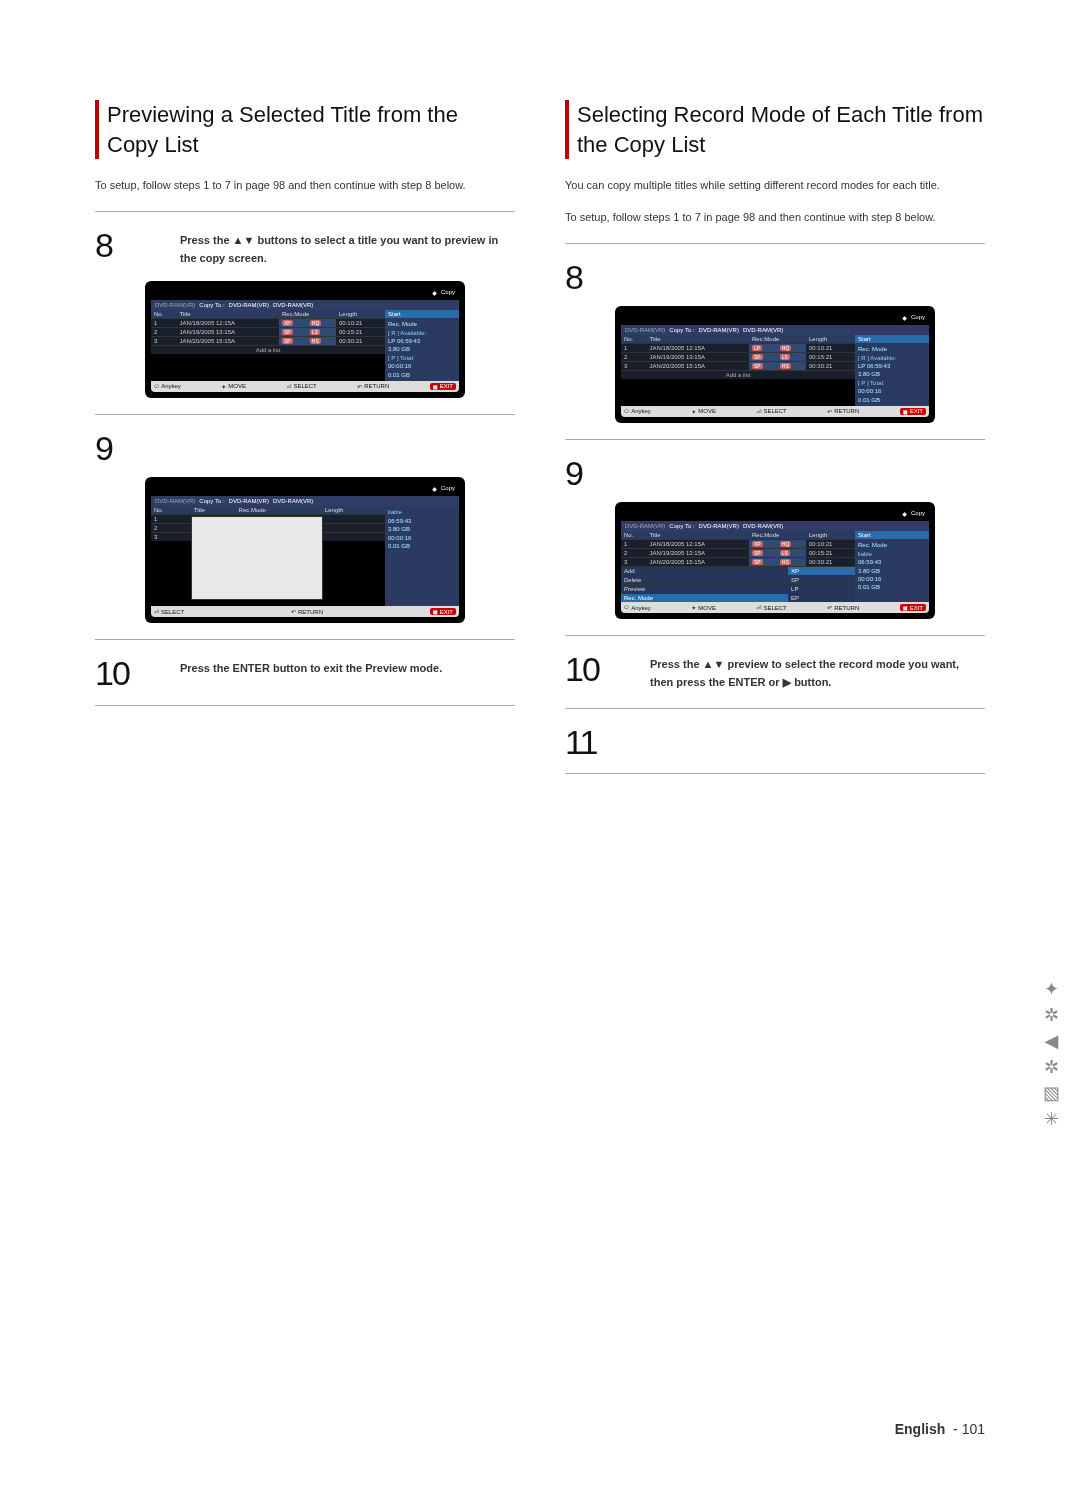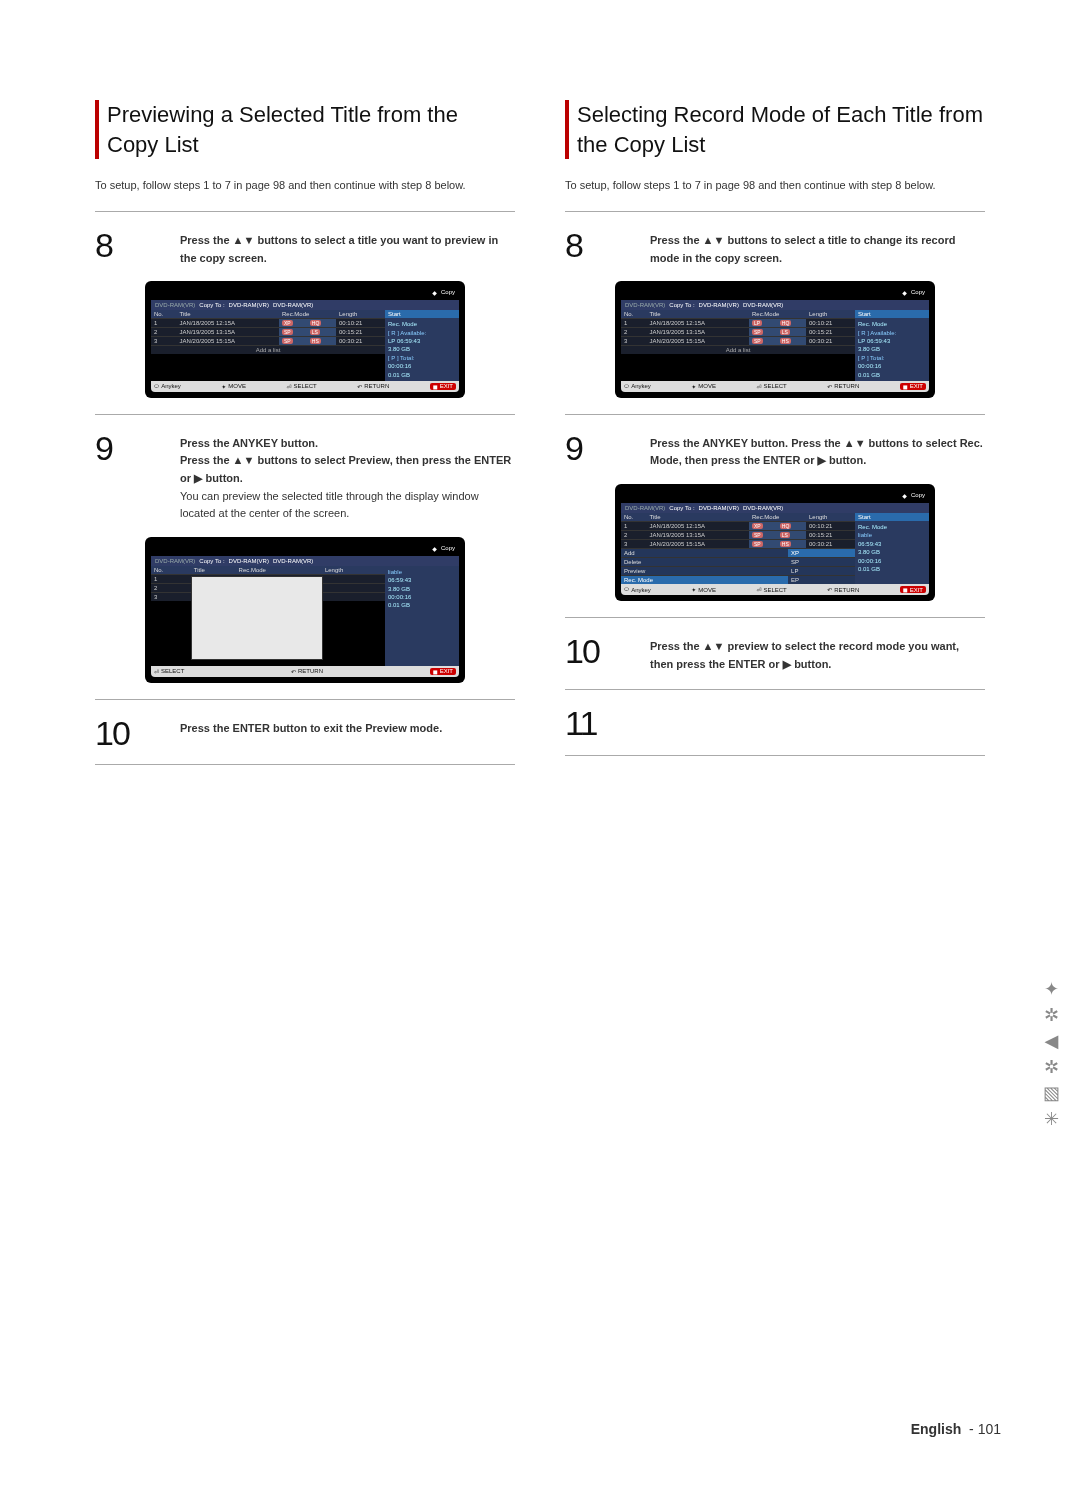--- a/index.html
+++ b/index.html
@@ -109,21 +109,21 @@
   .badge{display:inline-block;background:#c66;color:#fff;font-size:5px;padding:0 2px;border-radius:2px}
 
   .shot .preview-overlay{position:relative}
   .shot .previewbox{position:absolute;left:40px;top:10px;width:130px;height:82px;background:#e8e8e8;border:1px solid #333}
 
   .shot .menu{background:#24365a;font-size:6px}
   .shot .menu td{background:#24365a;color:#ddd}
   .shot .menu .sel{background:#2a6bac;color:#fff}
 
   .footer{
-    position:absolute;bottom:50px;right:79px;
+    position:absolute;bottom:50px;right:95px;
     font-size:14px;color:#333;
   }
   .footer b{font-weight:700}
 
   .sidebar-icons{
     position:absolute;right:20px;top:980px;display:flex;flex-direction:column;gap:8px;align-items:center;color:#888;font-size:18px
   }
   .sidebar-icons span{display:block;line-height:1}
 </style>
 </head>
@@ -209,25 +209,20 @@
         <span>✦ <span>MOVE</span></span>
         <span>⏎ <span>SELECT</span></span>
         <span>↶ <span>RETURN</span></span>
         <span class="exit">◼ <span>EXIT</span></span>
       </div>
     </div>
 
     <hr class="sep">
     <div class="step">
       <div class="num">9</div>
-      <div class="txt">
-        <span>Press the ANYKEY button.</span><br>
-        <span>Press the ▲▼ buttons to select Preview, then press the ENTER or ▶ button.</span><br>
-        <span class="nb">You can preview the selected title through the display window located at the center of the screen.</span>
-      </div>
     </div>
 
     <div class="shot">
       <div class="top">
             <span class="dia">◆</span>
             <span>Copy</span>
           </div>
       <div class="hdr">
         <span>DVD-RAM(VR)</span>
         <span>Copy To :</span>
@@ -290,26 +285,26 @@
       <div class="txt">Press the ENTER button to exit the Preview mode.</div>
     </div>
     <hr class="sep">
   </div>
 
   <div class="col">
     <h2 class="section-title">
       <span class="bar"></span>
       <span>Selecting Record Mode of Each Title from the Copy List</span>
     </h2>
+    <p class="lead">You can copy multiple titles while setting different record modes for each title.</p>
     <p class="lead">To setup, follow steps 1 to 7 in page 98 and then continue with step 8 below.</p>
     <hr class="sep">
 
     <div class="step">
       <div class="num">8</div>
-      <div class="txt">Press the ▲▼ buttons to select a title to change its record mode in the copy screen.</div>
     </div>
 
     <div class="shot">
       <div class="top">
             <span class="dia">◆</span>
             <span>Copy</span>
           </div>
       <div class="hdr">
         <span>DVD-RAM(VR)</span>
         <span>Copy To :</span>
@@ -369,21 +364,20 @@
         <span>✦ <span>MOVE</span></span>
         <span>⏎ <span>SELECT</span></span>
         <span>↶ <span>RETURN</span></span>
         <span class="exit">◼ <span>EXIT</span></span>
       </div>
     </div>
 
     <hr class="sep">
     <div class="step">
       <div class="num">9</div>
-      <div class="txt">Press the ANYKEY button. Press the ▲▼ buttons to select Rec. Mode, then press the ENTER or ▶ button.</div>
     </div>
 
     <div class="shot">
       <div class="top">
             <span class="dia">◆</span>
             <span>Copy</span>
           </div>
       <div class="hdr">
         <span>DVD-RAM(VR)</span>
         <span>Copy To :</span>

